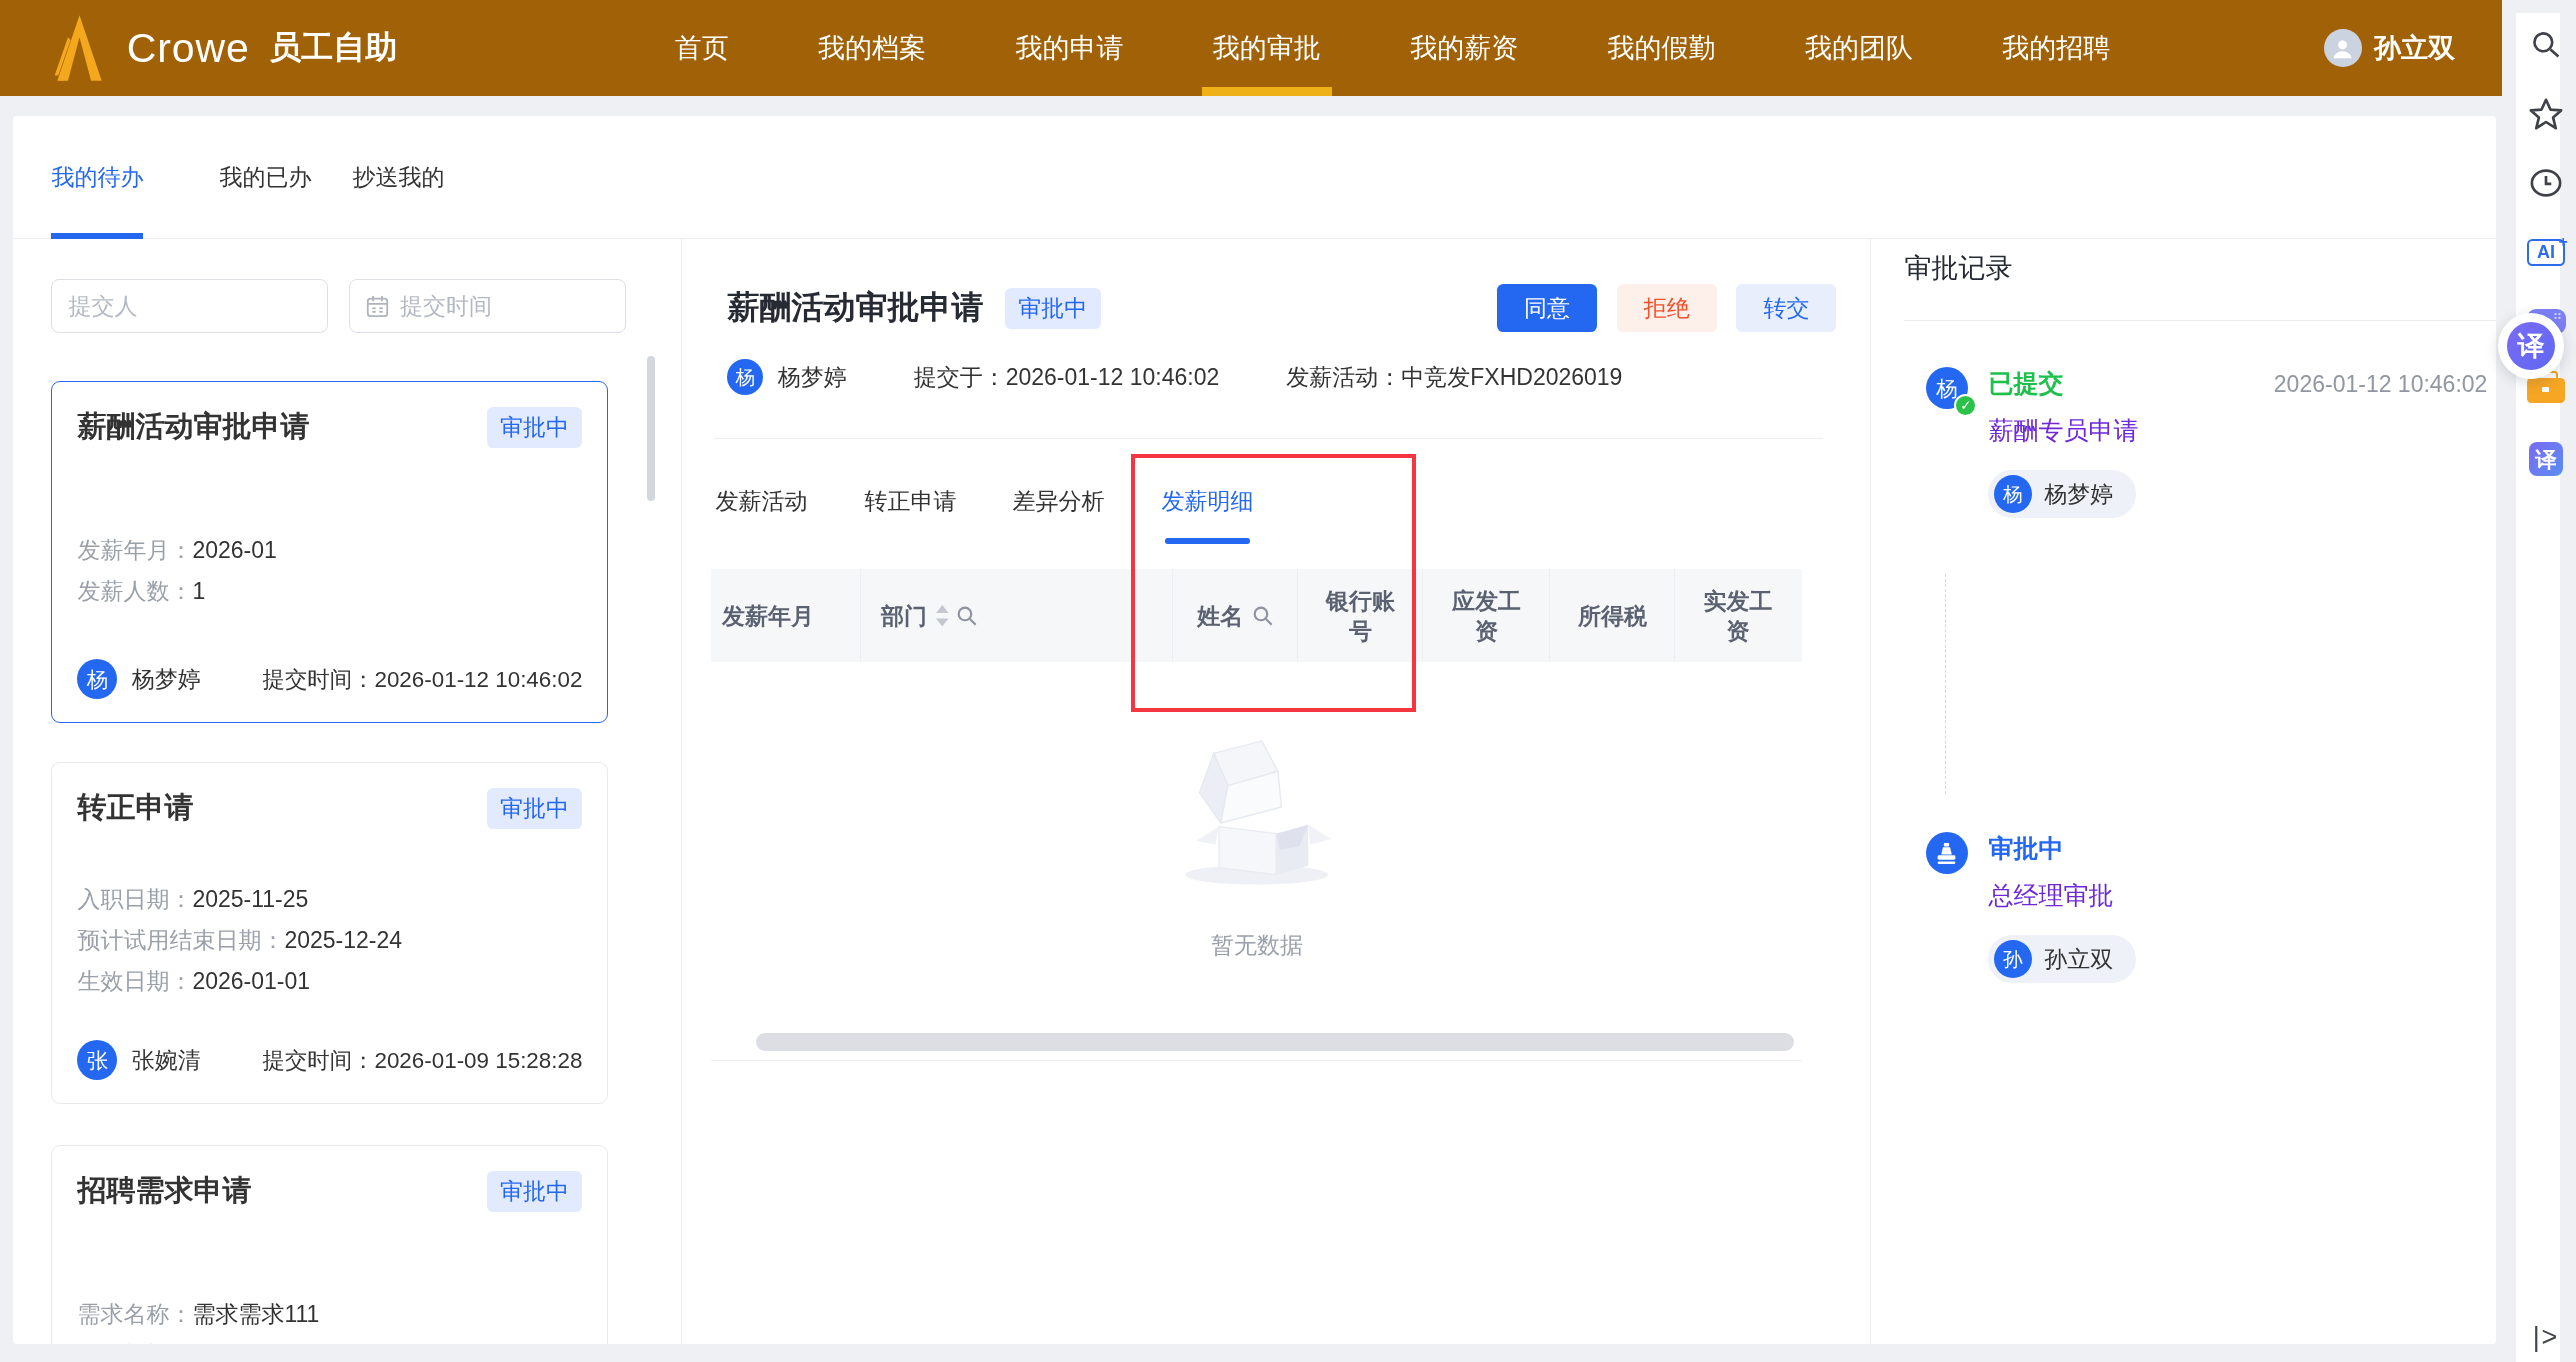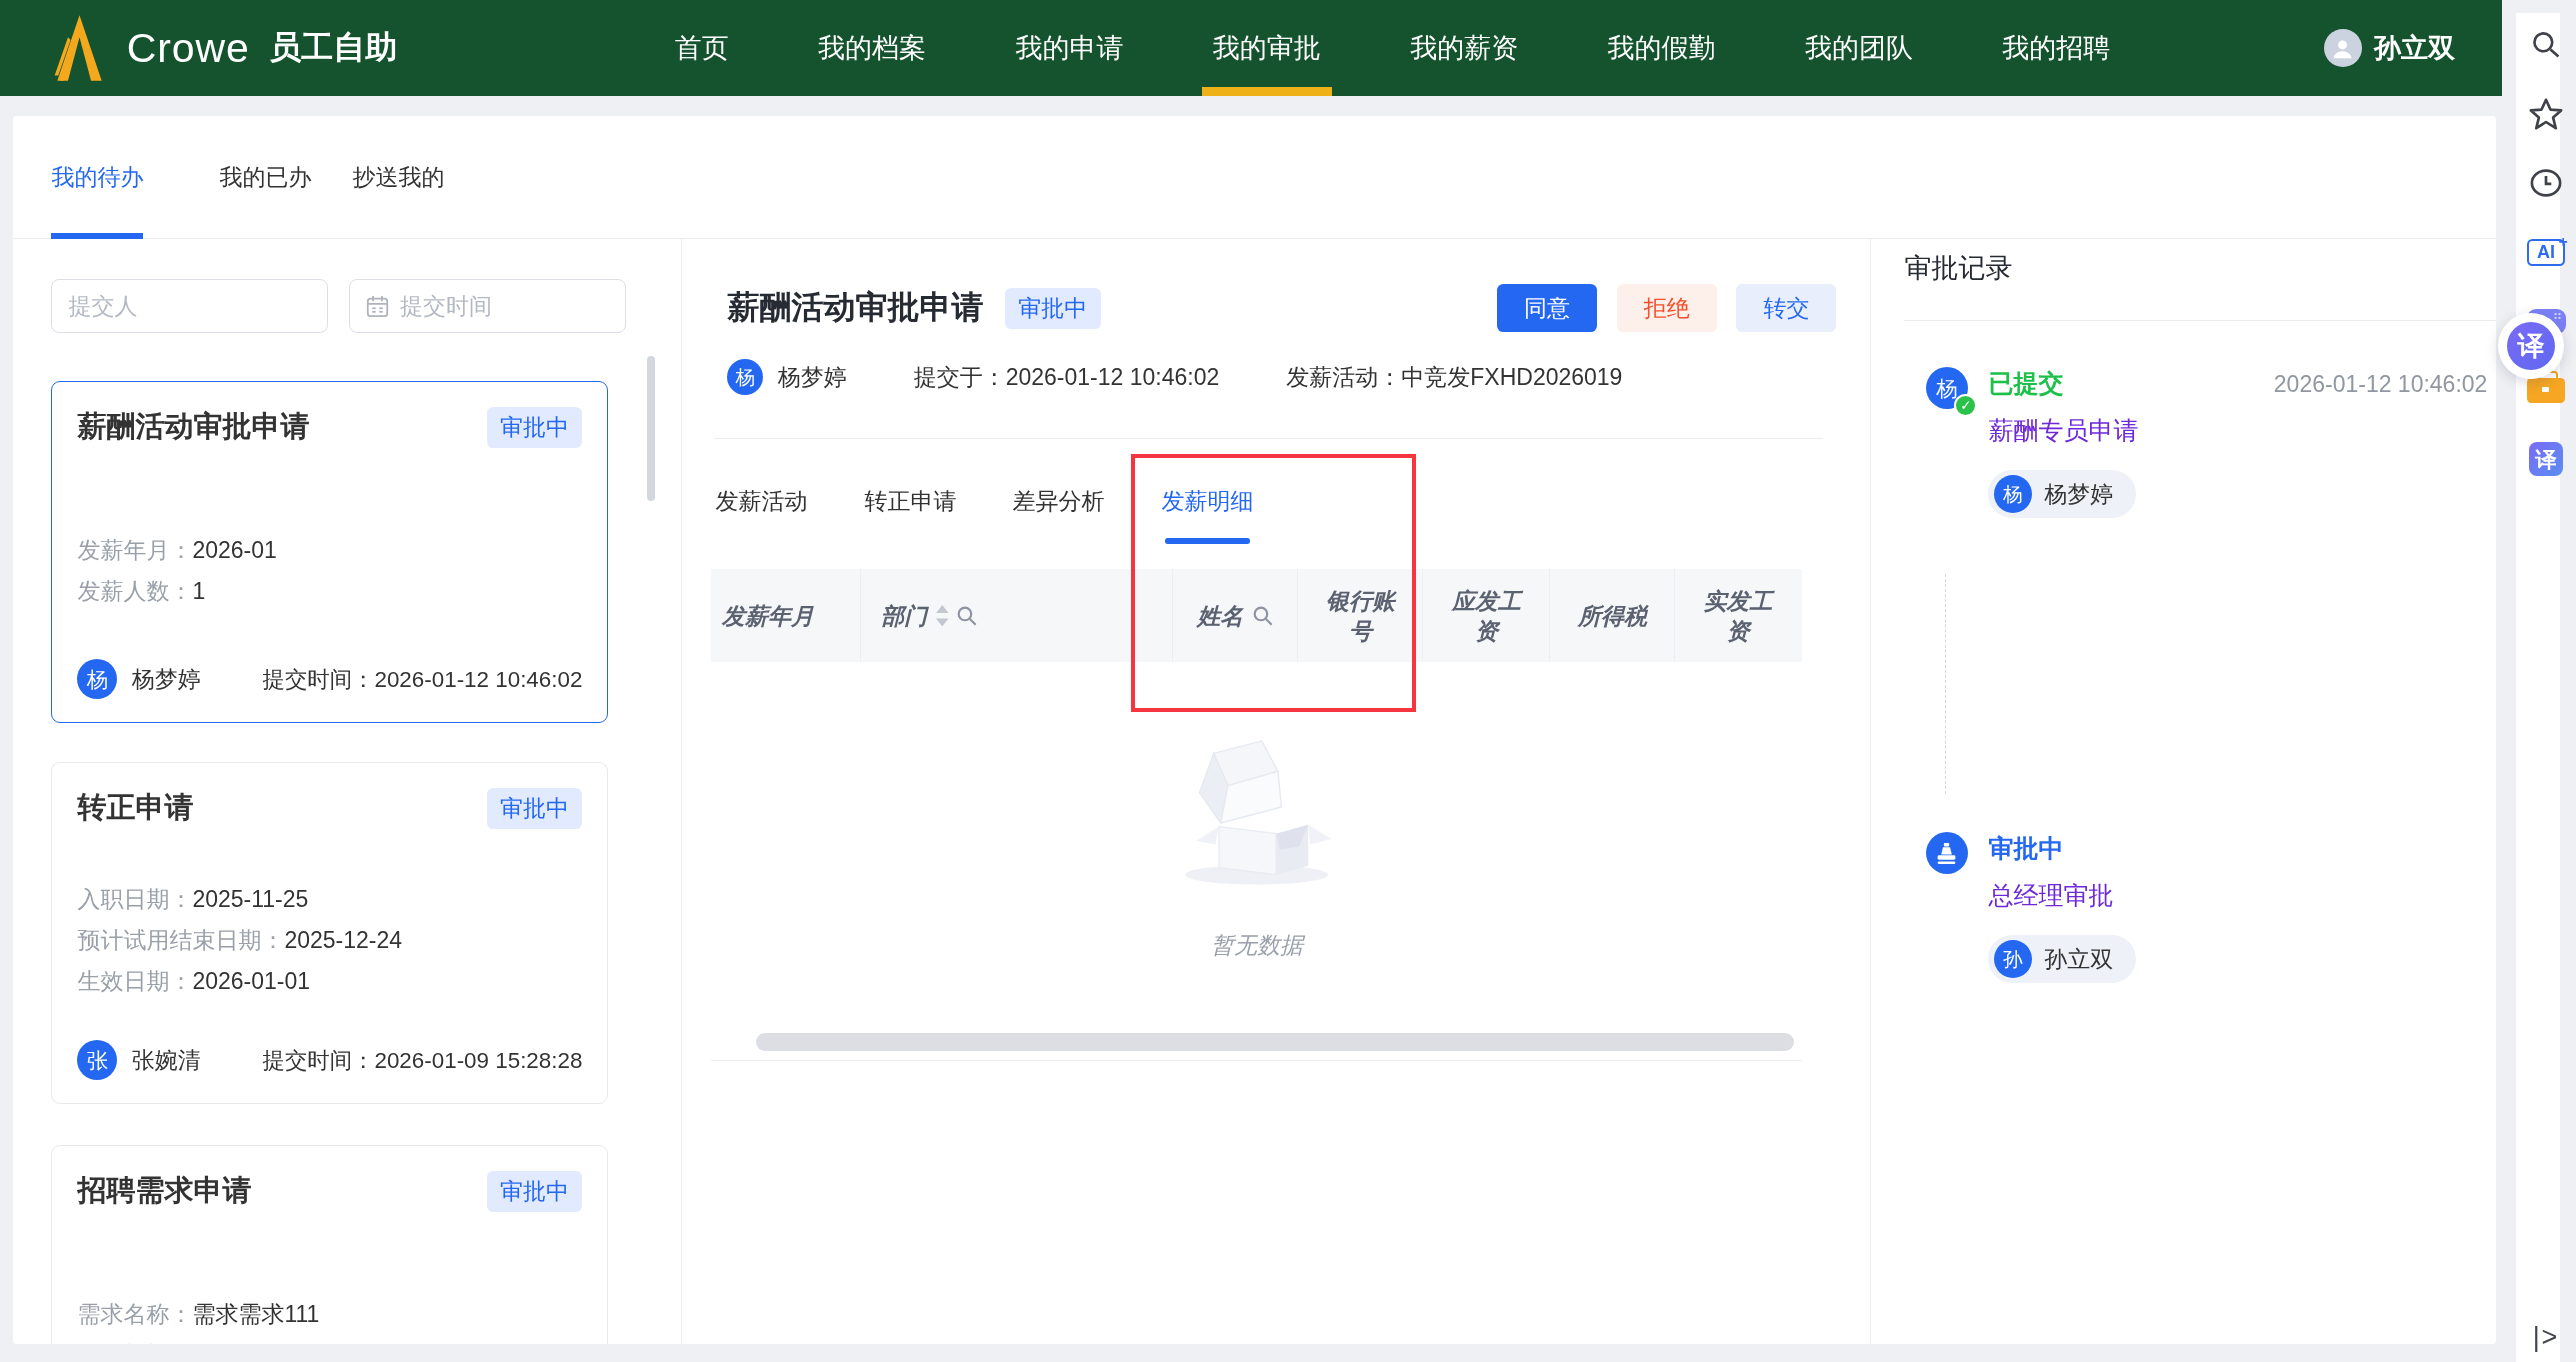--- a/index.html
+++ b/index.html
@@ -1,21 +1,21 @@
 <!DOCTYPE html>
 <html style="font-size:14.3px"><head>
 <meta charset="utf-8">
 <style>
   * { margin:0; padding:0; box-sizing:border-box; }
   html,body { background:#e9ebef; }
   body { font-family:"Liberation Sans","DejaVu Sans",sans-serif; color:#333; }
   #stage { position:relative; width:2576px; height:1363px; background:#eef0f3; overflow:hidden; }
 
   
-  #header { position:absolute; left:0; top:0; width:2502px; height:96px; background:#14532d; display:flex; align-items:center; }
+  #header { position:absolute; left:0; top:0; width:2502px; height:96px; background:#a16207; display:flex; align-items:center; }
   .brand { position:absolute; left:52px; top:0; height:96px; display:flex; align-items:center; gap:19.7px; }
   .brand-name { color:#fff; font-size:41px; font-weight:400; letter-spacing:0.9px; }
   .brand-product { color:#fff; font-size:32px; font-weight:700; }
   #nav { position:absolute; left:664px; top:0; height:96px; display:flex; gap:68px; }
   .nav-item { height:96px; display:flex; align-items:center; padding:0 10.7px; color:#fff; font-size:27px; font-weight:500; cursor:pointer; position:relative; white-space:nowrap; }
   .nav-item.active::after { content:""; position:absolute; left:0; right:0; bottom:0; height:9px; background:#eeb117; }
   #user { position:absolute; right:47px; top:0; height:96px; display:flex; align-items:center; gap:12.5px; }
   .user-avatar { width:38px; height:38px; border-radius:50%; background:#ccd3e0; display:flex; align-items:center; justify-content:center; }
   .user-name { color:#fff; font-size:27px; font-weight:700; }
 
@@ -80,21 +80,21 @@
   .submit-row .avatar { width:36px; height:36px; font-size:19.7px; }
   .submit-row .nm { margin-left:14.3px; }
   .submit-row .grp { margin-left:67px; white-space:nowrap; }
   .hdiv { position:absolute; height:0.9px; background:#ebedf1; }
 
   .detail-tab { position:absolute; top:342px; height:86px; display:flex; align-items:center; font-size:23px; color:#333; cursor:pointer; }
   .detail-tab.active { color:#2468f2; }
   .detail-tab.active::after { content:""; position:absolute; left:3.6px; right:3.6px; bottom:0; height:6.3px; border-radius:2.7px; background:#2468f2; }
 
   
-  #grid { position:absolute; left:698px; top:453px; width:1091px;font-style:italic; }
+  #grid { position:absolute; left:698px; top:453px; width:1091px; }
   #grid-head { display:flex; background:#f6f7f9; height:93px; }
   .gcol { display:flex; align-items:center; justify-content:center; text-align:center; font-size:23px; font-weight:600; color:#5a6170; border-right:0.9px solid #eceef1; padding:0 19.7px; line-height:30px; }
   .gcol:last-child { border-right:none; }
   .gcol.al { justify-content:flex-start; text-align:left; }
   .gcol .icos { display:flex; align-items:center; gap:7.2px; margin-left:9px; }
   #grid-body { height:399px; background:#fff; border-bottom:0.9px solid #ebedf1; position:relative; display:flex; flex-direction:column; align-items:center; }
   .empty-text { font-size:23px; color:#9aa0aa; margin-top:41px; }
   .hscroll { position:absolute; left:45px; bottom:9px; width:1038px; height:18px; background:#dcdee3; border-radius:9px; }
 
   

